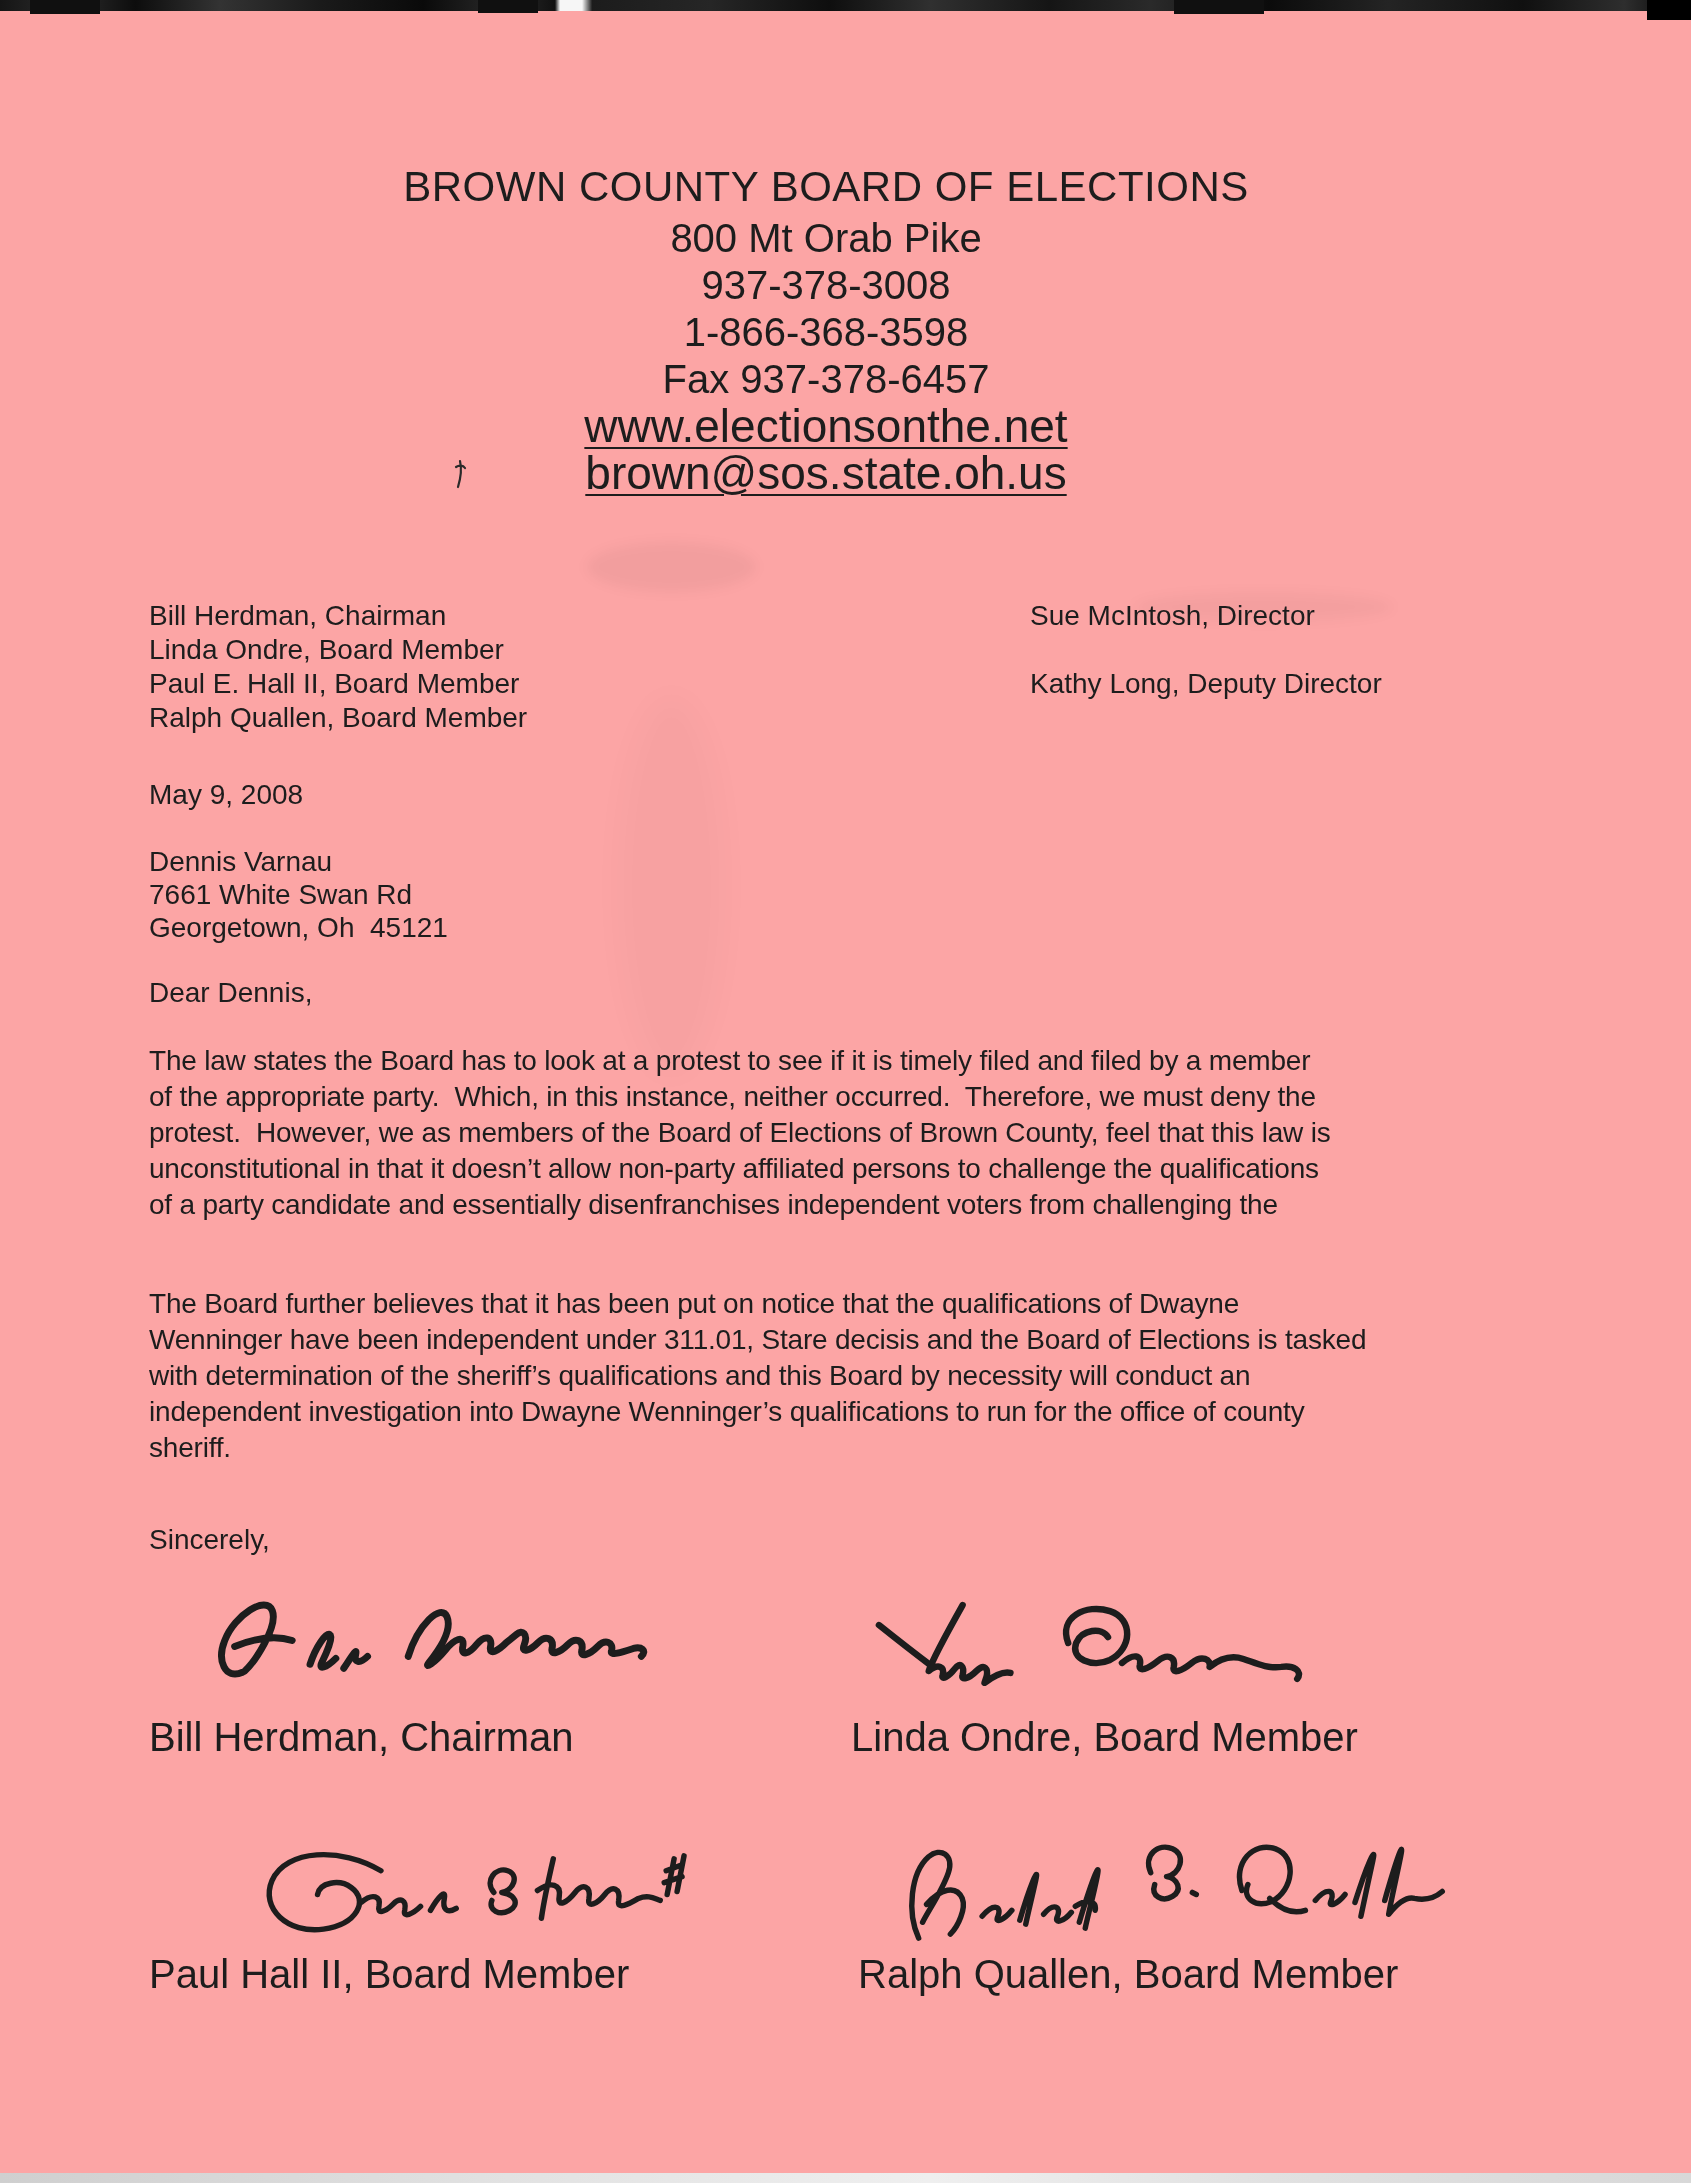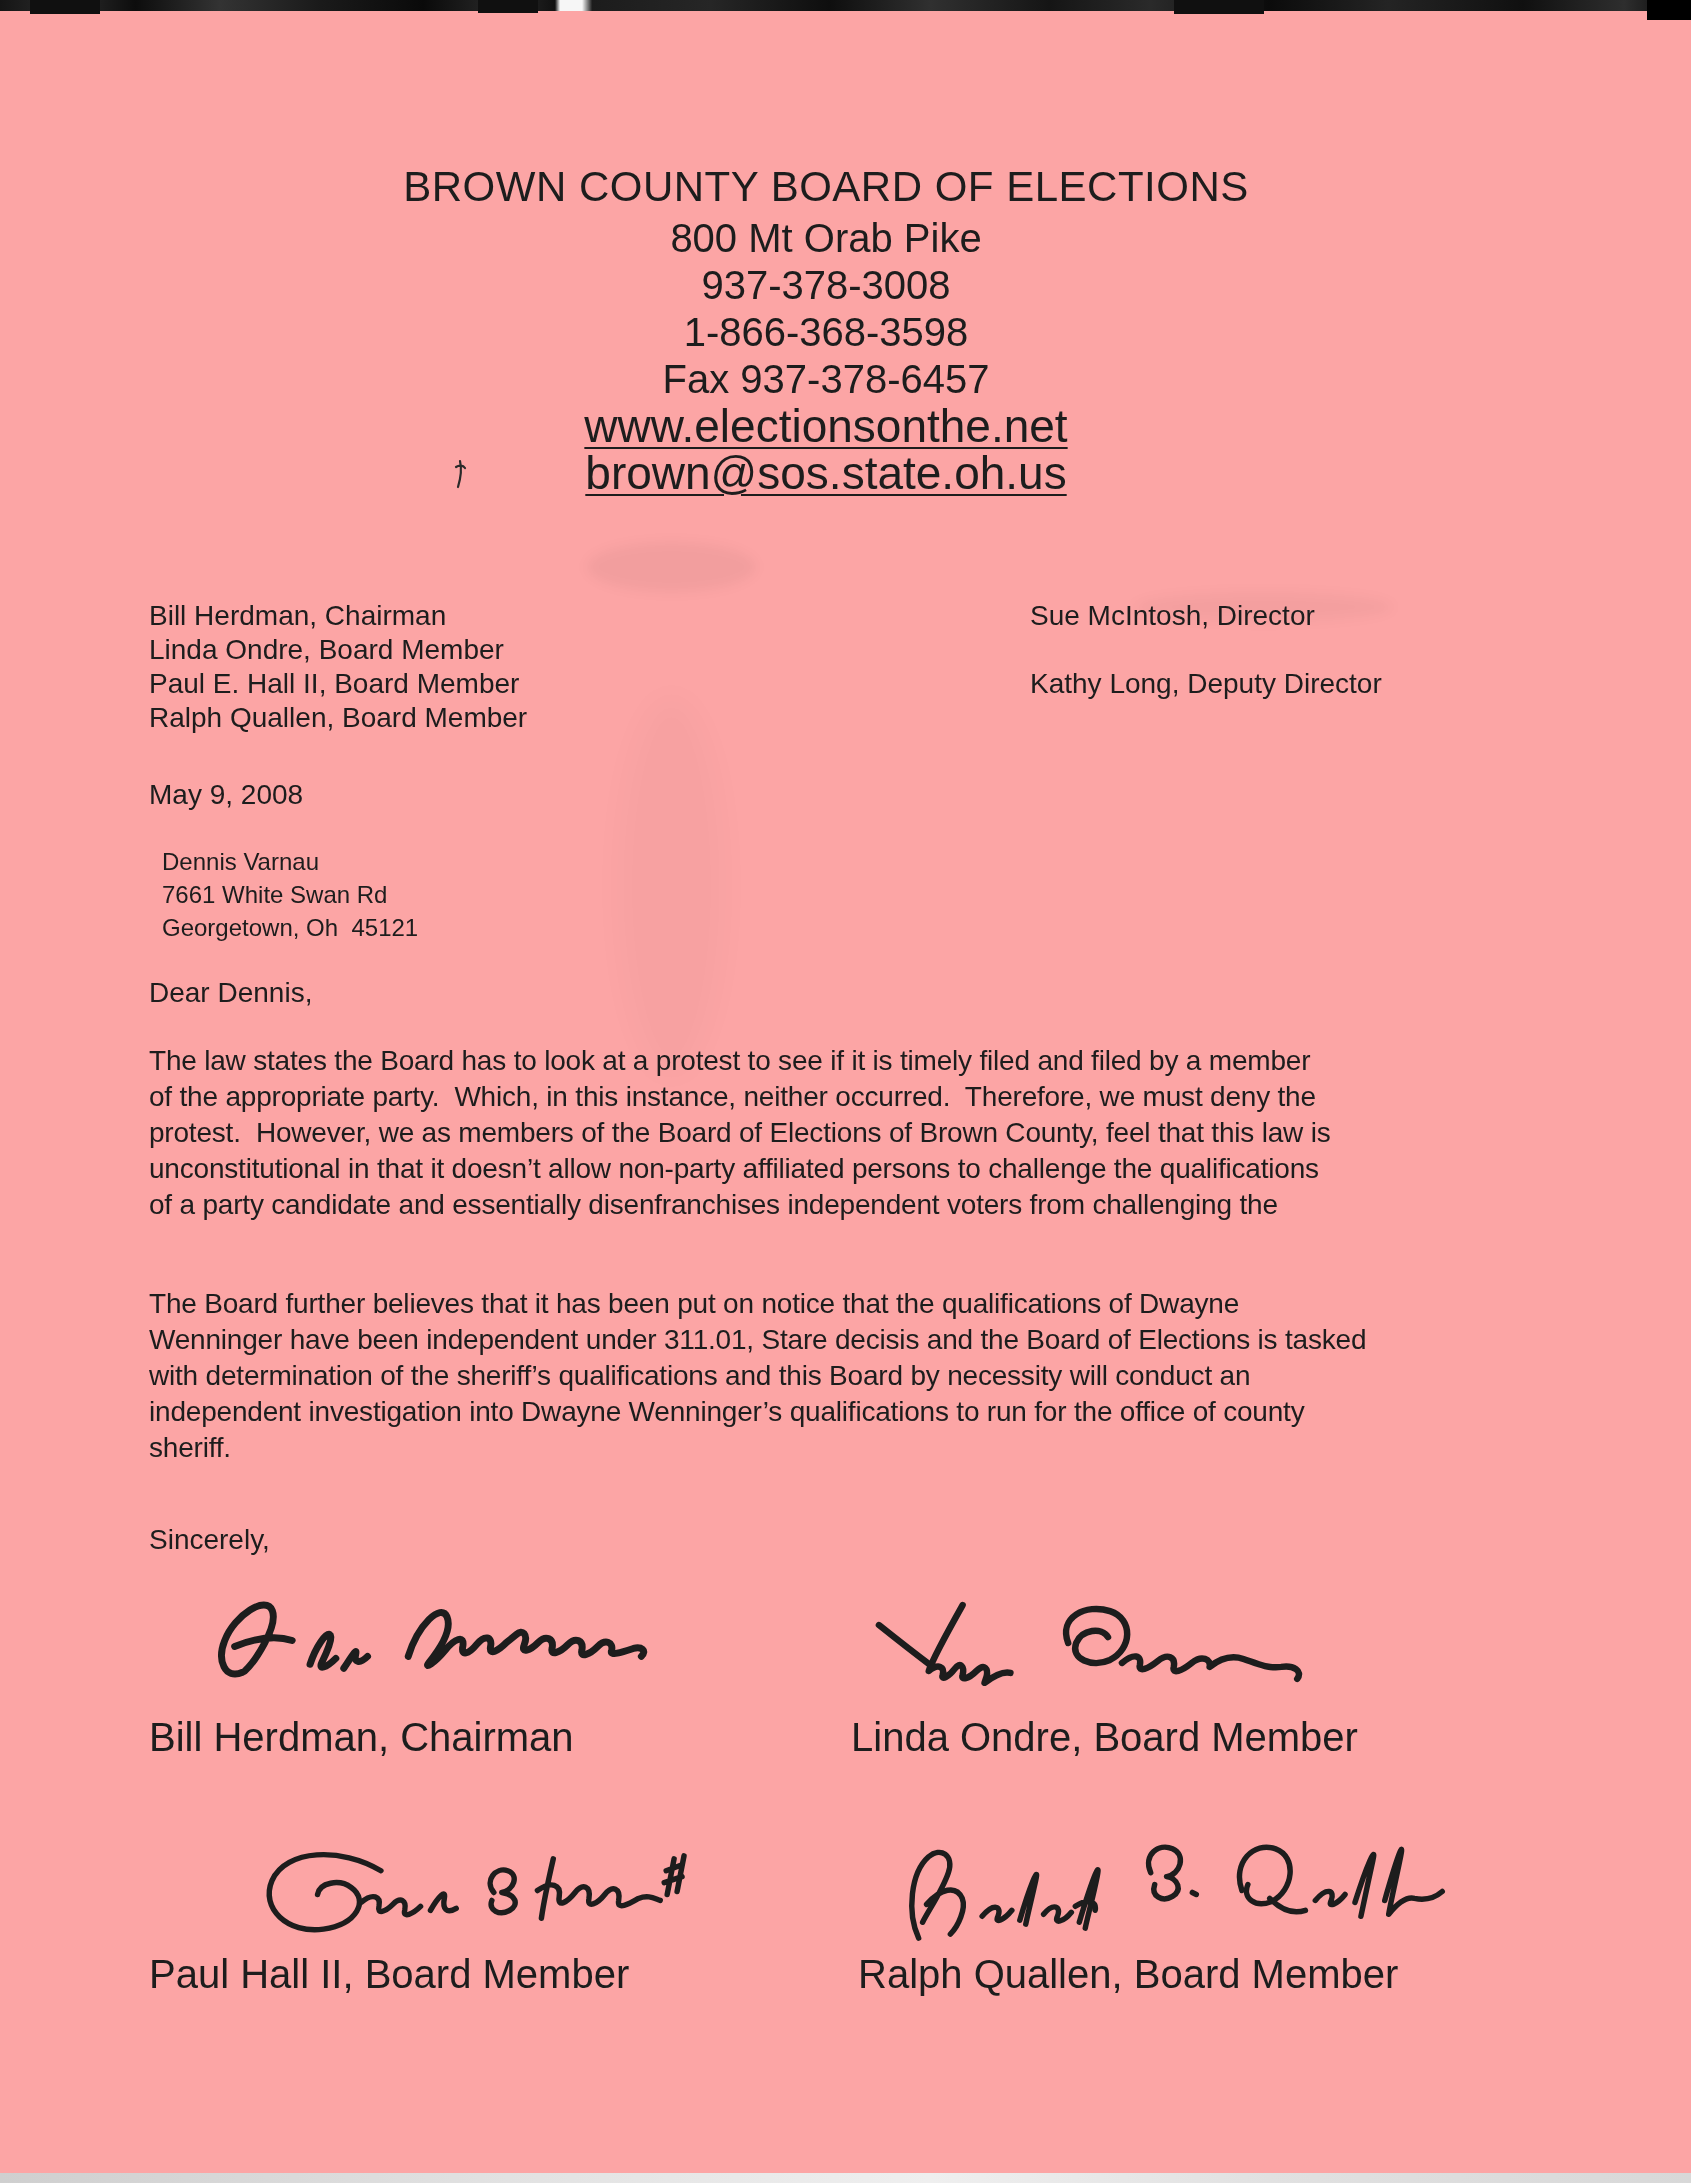--- a/index.html
+++ b/index.html
@@ -25,21 +25,21 @@
   .lh-title{font-size:42px;line-height:56px;letter-spacing:0.5px;}
   .lh-line{font-size:40px;line-height:47px;}
   .lh-link{font-size:46px;line-height:47px;text-decoration:underline;
            text-decoration-thickness:2px;text-underline-offset:5px;}
 
   
   .off-left{position:absolute;left:149px;top:599px;font-size:28px;line-height:34px;}
   .off-right{font-size:28px;line-height:34px;}
 
   .date-line{position:absolute;left:149px;top:779px;font-size:28px;}
-  .recipient{position:absolute;left:162px;top:845px;font-size:24px;line-height:33px;}
+  .recipient{position:absolute;left:149px;top:845px;font-size:28px;line-height:33px;}
   .salutation{position:absolute;left:149px;top:977px;font-size:28px;}
 
   .body-par{position:absolute;left:149px;font-size:28px;line-height:36px;letter-spacing:-0.2px;}
   .closing{position:absolute;left:149px;top:1524px;font-size:28px;}
 
   .sig-name{position:absolute;font-size:40px;line-height:48px;}
   .sig svg{display:block;}
 </style>
 </head>
 <body>

